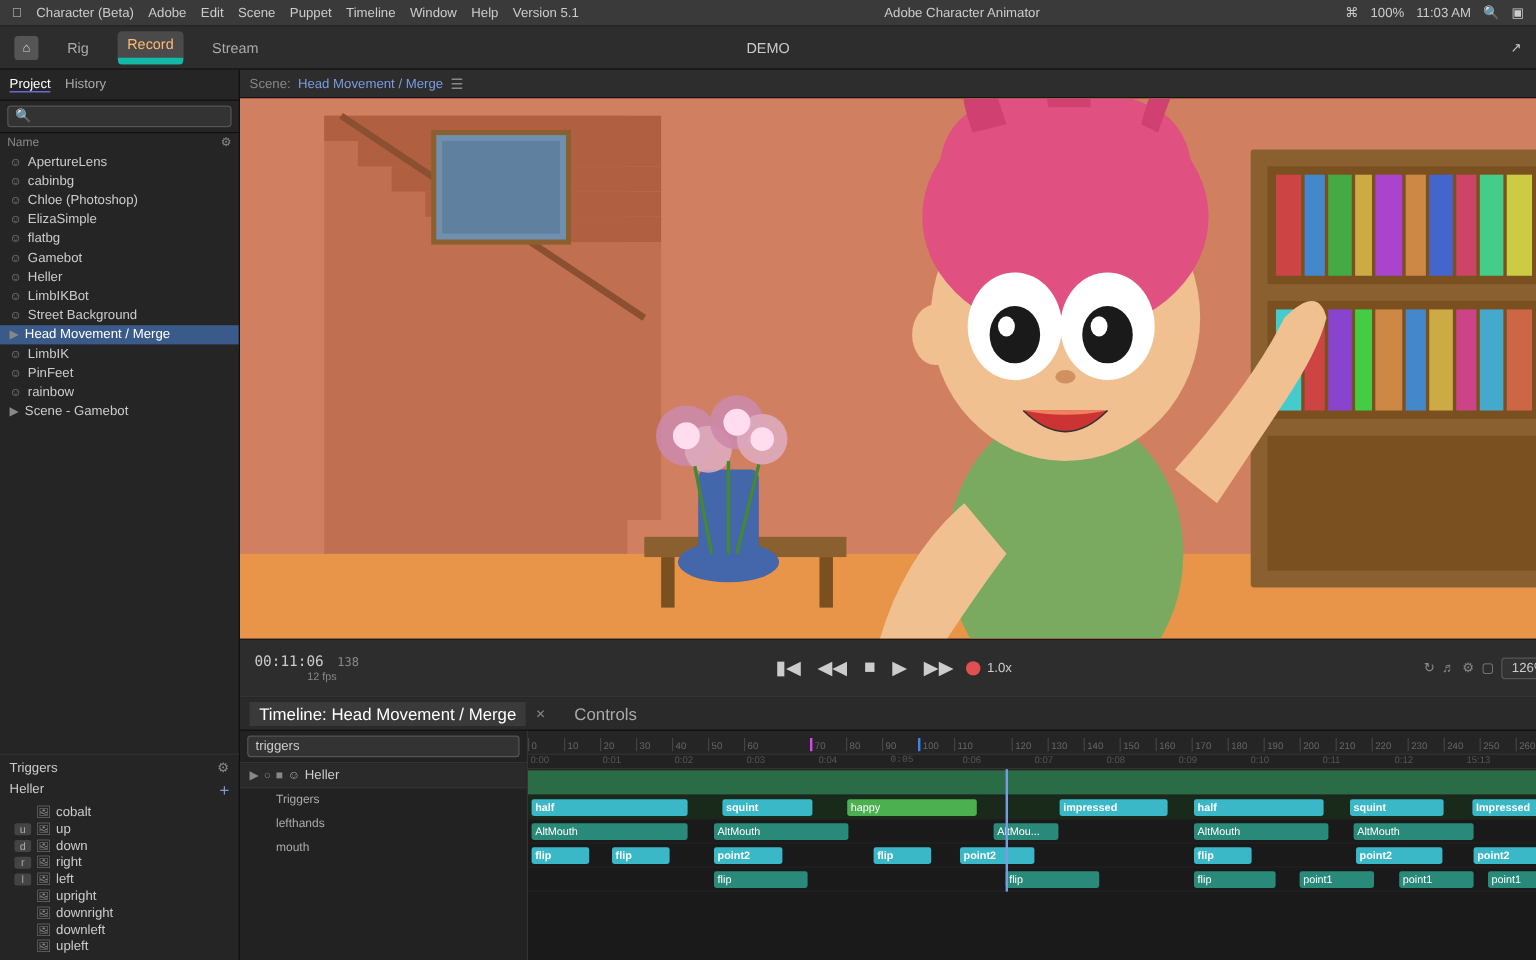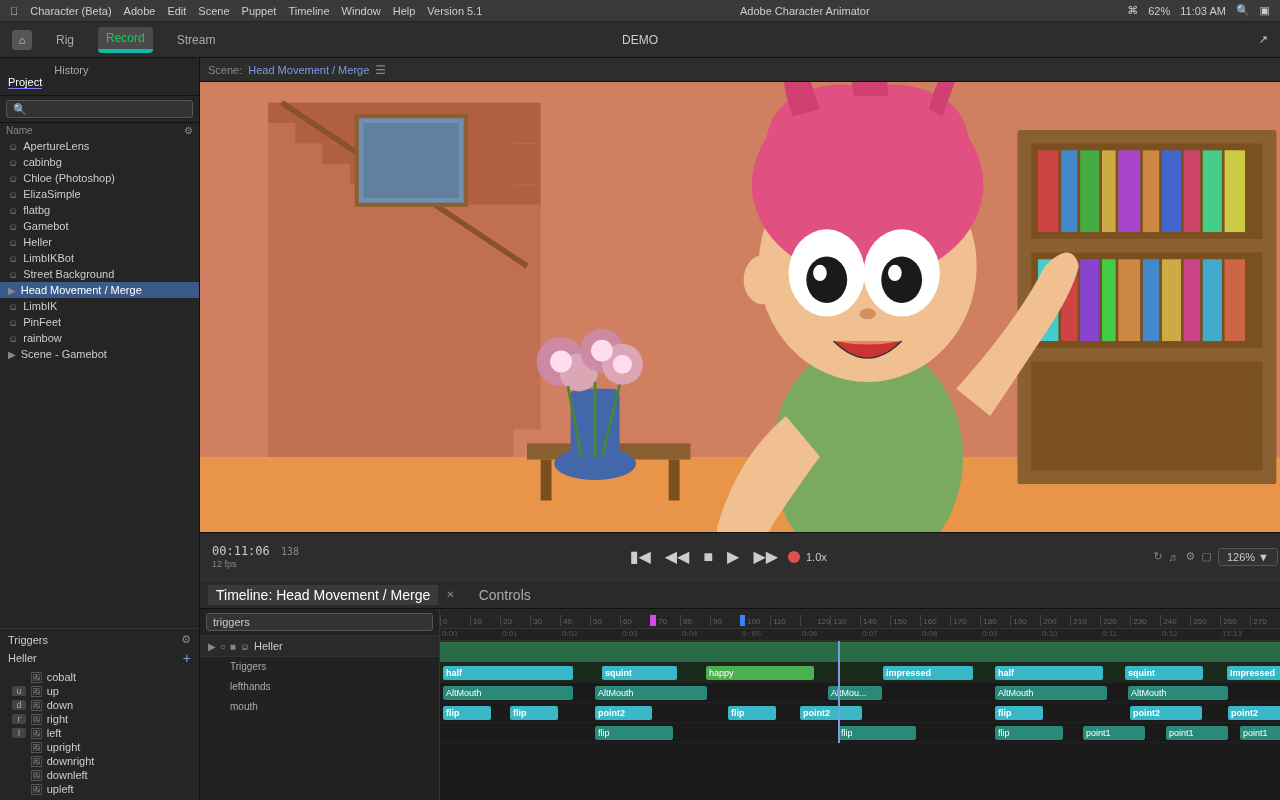--- a/index.html
+++ b/index.html
@@ -32,21 +32,21 @@
       height: 36px;
       background: #2d2d2d;
       display: flex;
       align-items: center;
       padding: 0 12px;
       gap: 16px;
       border-bottom: 1px solid #111;
     }
     .nav-home { width: 20px; height: 20px; background: #555; border-radius: 3px; display: flex; align-items: center; justify-content: center; }
     .nav-tab { font-size: 12px; color: #aaa; cursor: pointer; padding: 4px 8px; border-radius: 4px; }
-    .nav-tab.active { color: #22c55e; background: #4a4a4a; border-bottom: 4px solid #14b8a6; }
+    .nav-tab.active { color: #fdba74; background: #4a4a4a; border-bottom: 6px solid #14b8a6; }
     .nav-title { position: absolute; left: 50%; transform: translateX(-50%); color: #ccc; font-size: 12px; }
     .nav-icons { margin-left: auto; display: flex; gap: 8px; }
 
     
     .main-layout {
       display: flex;
       height: calc(800px - 22px - 36px);
     }
 
     
@@ -58,21 +58,21 @@
       flex-direction: column;
       flex-shrink: 0;
     }
     .panel-tabs {
       display: flex;
       gap: 12px;
       padding: 6px 8px;
       border-bottom: 1px solid #111;
     }
     .panel-tab { font-size: 11px; color: #aaa; cursor: pointer; }
-    .panel-tab.active { color: #fff; border-bottom: 1px solid #7b7bff; margin-top: 12px; }
+    .panel-tab.active { color: #fff; border-bottom: 1px solid #7b7bff; }
     .panel-search {
       padding: 4px 6px;
       border-bottom: 1px solid #111;
     }
     .panel-search input {
       width: 100%;
       background: #333;
       border: 1px solid #555;
       border-radius: 3px;
       color: #ccc;
@@ -310,21 +310,21 @@
     <span>Timeline</span>
     <span>Window</span>
     <span>Help</span>
     <span>Version 5.1</span>
   </div>
   <div class="top-bar-center">
     <span>Adobe Character Animator</span>
   </div>
   <div class="top-bar-right">
     <span>⌘</span>
-    <span>62%</span>
+    <span>100%</span>
     <span>11:03 AM</span>
     <span>🔍</span>
     <span>▣</span>
   </div>
 </div>
 
 <div class="nav-bar" style="position:relative;">
   <div class="nav-home">
     <span style="font-size:11px; color:#ccc;">⌂</span>
   </div>
@@ -580,21 +580,21 @@
         <text x="490" y="445" text-anchor="middle" fill="rgba(100,180,160,0.5)" font-size="28">✶</text>
       </svg>
     </div>
 
     <div class="playback-bar">
       <div style="display:flex;flex-direction:column;gap:1px;">
         <span class="time-display">
           <span>00:11:06</span>
           <span style="color:#888;font-size:10px;margin-left:4px;">138</span>
         </span>
-        <span style="font-size:9px;color:#888;">12 fps</span>
+        <span style="font-size:9px;color:#888;margin-left:44px;">12 fps</span>
       </div>
       <div class="playback-controls">
         <button class="play-btn">▮◀</button>
         <button class="play-btn">◀◀</button>
         <button class="play-btn">■</button>
         <button class="play-btn">▶</button>
         <button class="play-btn">▶▶</button>
         <div class="record-dot"></div>
         <span class="speed-display">1.0x</span>
       </div>
@@ -646,26 +646,26 @@
 
           <div class="timeline-ruler" style="min-width:850px;">
             <div style="display:flex; width:100%; font-size:8px; color:#666;">
               <div style="min-width:30px; border-left:1px solid #444; padding:2px 0 0 2px;">0</div>
               <div style="min-width:30px; border-left:1px solid #444; padding:2px 0 0 2px;">10</div>
               <div style="min-width:30px; border-left:1px solid #444; padding:2px 0 0 2px;">20</div>
               <div style="min-width:30px; border-left:1px solid #444; padding:2px 0 0 2px;">30</div>
               <div style="min-width:30px; border-left:1px solid #444; padding:2px 0 0 2px;">40</div>
               <div style="min-width:30px; border-left:1px solid #444; padding:2px 0 0 2px;">50</div>
               <div style="min-width:30px; border-left:1px solid #444; padding:2px 0 0 2px;">60</div>
-              <div style="min-width:30px; border-left:6px solid #d946ef; padding:2px 0 0 2px;">70</div>
+              <div style="min-width:30px; border-left:2px solid #d946ef; padding:2px 0 0 2px;margin-left:25px;">70</div>
               <div style="min-width:30px; border-left:1px solid #444; padding:2px 0 0 2px;">80</div>
               <div style="min-width:30px; border-left:1px solid #444; padding:2px 0 0 2px;">90</div>
-              <div style="min-width:30px; border-left:5px solid #3b82f6; padding:2px 0 0 2px;">100</div>
+              <div style="min-width:30px; border-left:2px solid #3b82f6; padding:2px 0 0 2px;">100</div>
               <div style="min-width:30px; border-left:1px solid #444; padding:2px 0 0 2px;">110</div>
-              <div style="min-width:30px; border-left:1px solid #444; padding:2px 0 0 16px;">120</div>
+              <div style="min-width:30px; border-left:1px solid #444; padding:2px 0 0 2px;margin-left:18px;">120</div>
               <div style="min-width:30px; border-left:1px solid #444; padding:2px 0 0 2px;">130</div>
               <div style="min-width:30px; border-left:1px solid #444; padding:2px 0 0 2px;">140</div>
               <div style="min-width:30px; border-left:1px solid #444; padding:2px 0 0 2px;">150</div>
               <div style="min-width:30px; border-left:1px solid #444; padding:2px 0 0 2px;">160</div>
               <div style="min-width:30px; border-left:1px solid #444; padding:2px 0 0 2px;">170</div>
               <div style="min-width:30px; border-left:1px solid #444; padding:2px 0 0 2px;">180</div>
               <div style="min-width:30px; border-left:1px solid #444; padding:2px 0 0 2px;">190</div>
               <div style="min-width:30px; border-left:1px solid #444; padding:2px 0 0 2px;">200</div>
               <div style="min-width:30px; border-left:1px solid #444; padding:2px 0 0 2px;">210</div>
               <div style="min-width:30px; border-left:1px solid #444; padding:2px 0 0 2px;">220</div>

